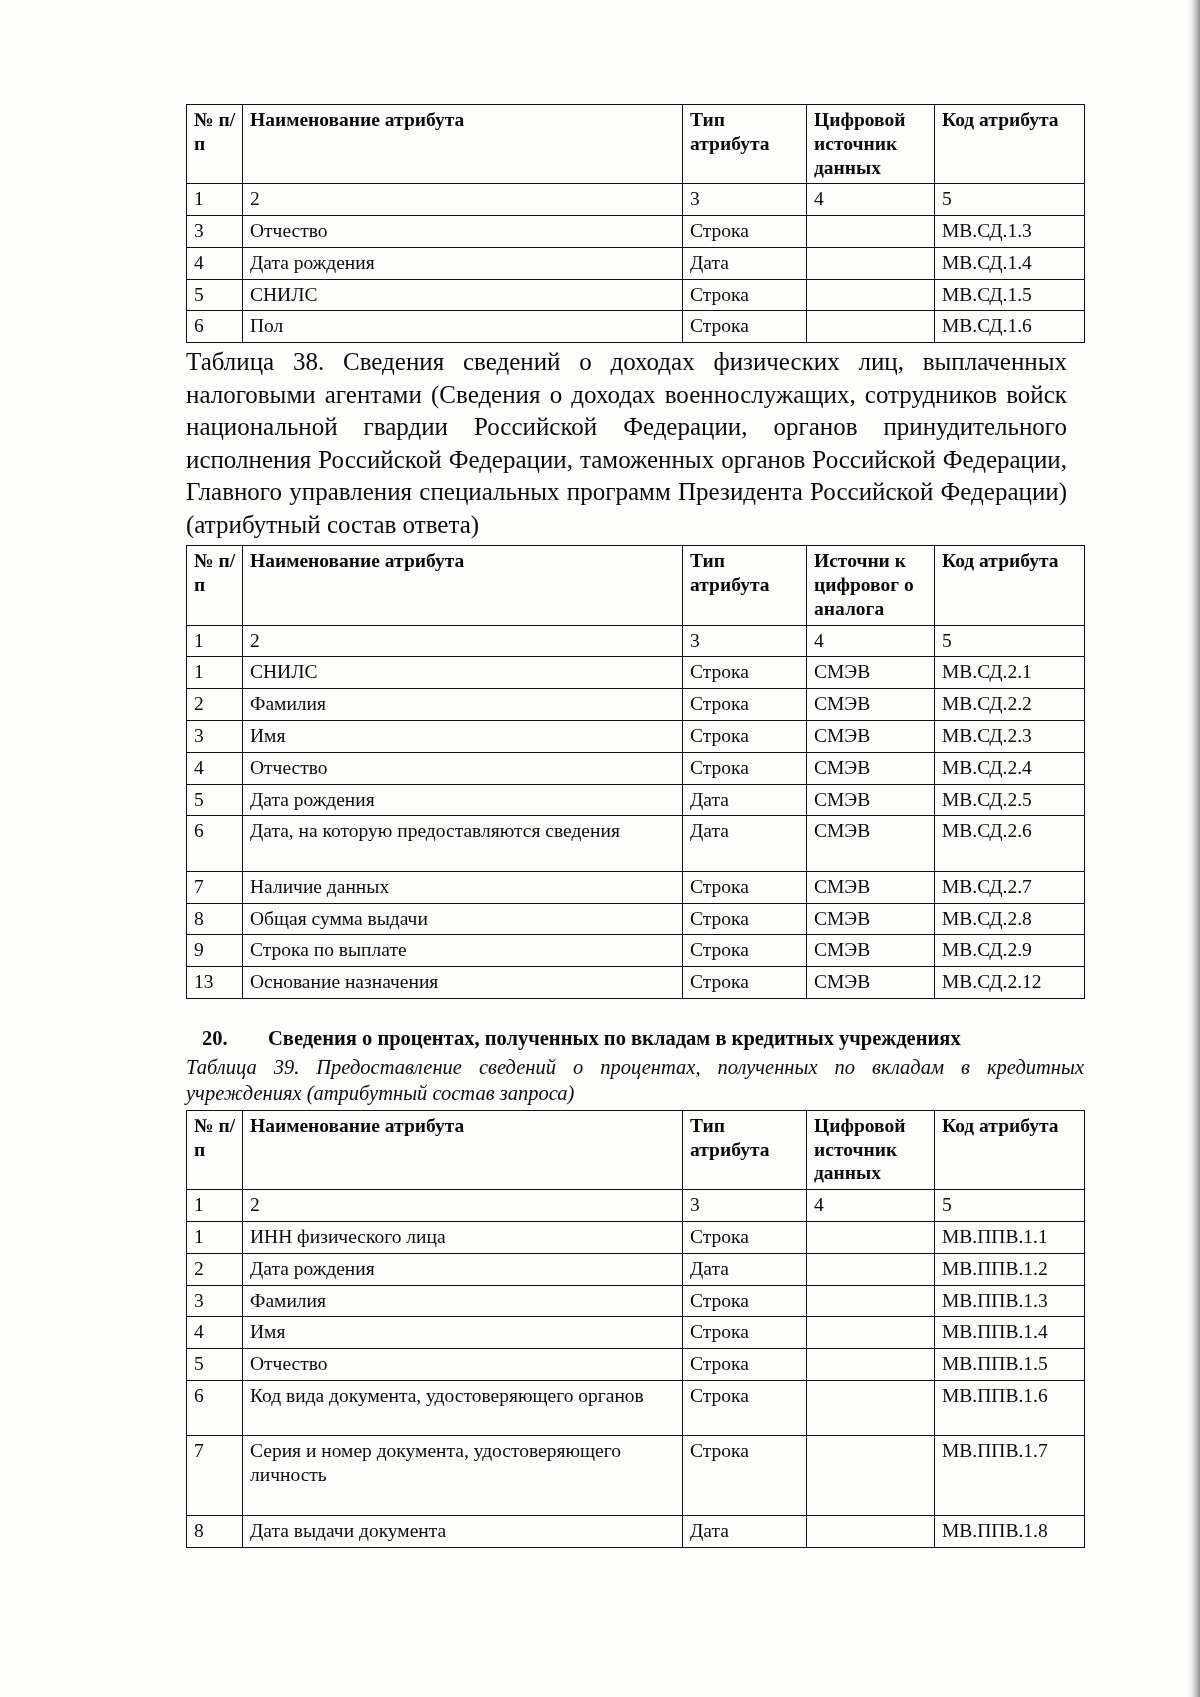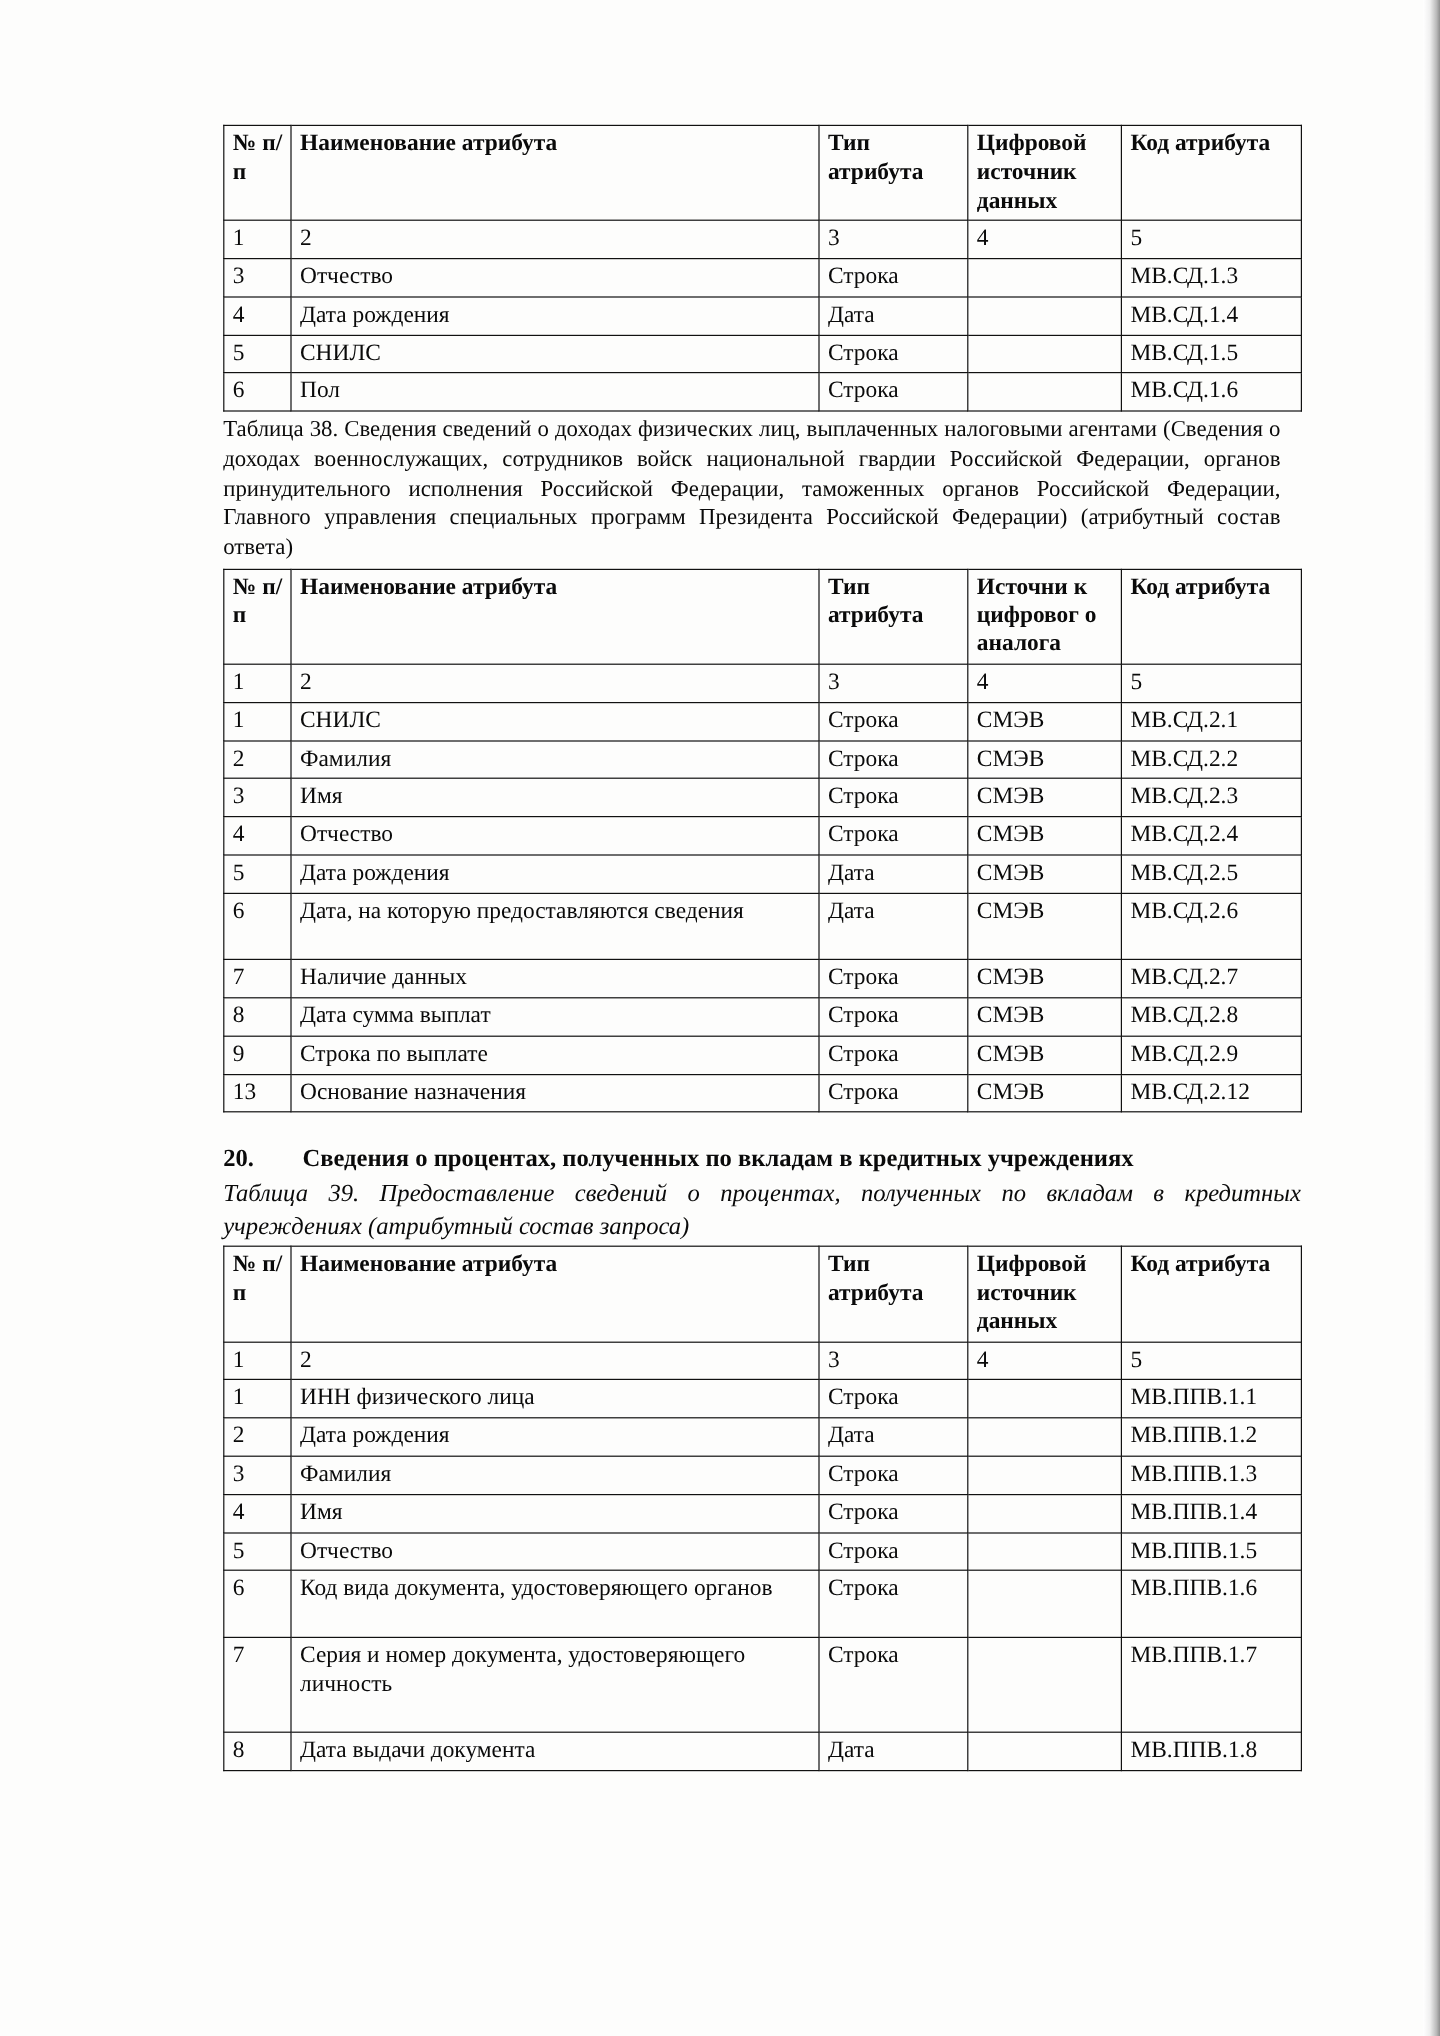--- a/index.html
+++ b/index.html
@@ -62,21 +62,21 @@
   
   col.c1 { width: 56px; }
   col.c2 { width: 440px; }
   col.c3 { width: 124px; }
   col.c4 { width: 128px; }
   col.c5 { width: 150px; }
 
   .rownum-row td { font-weight: bold; }
 
   .para {
-    font-size: 19px;
+    font-size: 25px;
     line-height: 1.30;
     text-align: justify;
     text-justify: inter-word;
     margin: 3px 17px 4px 0;
     hyphens: none;
   }
   .caption {
     font-size: 20.5px;
     line-height: 1.30;
     text-align: justify;
@@ -84,21 +84,21 @@
     font-style: italic;
   }
   .section-head {
     font-size: 20.5px;
     font-weight: bold;
     line-height: 1.3;
     margin: 26px 0 2px 0;
     display: flex;
     gap: 0;
   }
-  .section-head .sh-num { width: 66px; flex: 0 0 66px; }
+  .section-head .sh-num { width: 66px; flex: 0 0 66px; margin-left: 16px; }
   .section-head .sh-text { flex: 1 1 auto; }
 
   .justify-cell {
     text-align: justify;
     text-justify: inter-word;
   }
   .justify-cell::after {
     content: "";
     display: inline-block;
     width: 100%;
@@ -239,21 +239,21 @@
         </tr>
         <tr>
           <td>7</td>
           <td>Наличие данных</td>
           <td>Строка</td>
           <td>СМЭВ</td>
           <td>МВ.СД.2.7</td>
         </tr>
         <tr>
           <td>8</td>
-          <td>Дата сумма выплат</td>
+          <td>Общая сумма выдачи</td>
           <td>Строка</td>
           <td>СМЭВ</td>
           <td>МВ.СД.2.8</td>
         </tr>
         <tr>
           <td>9</td>
           <td>Строка по выплате</td>
           <td>Строка</td>
           <td>СМЭВ</td>
           <td>МВ.СД.2.9</td>

